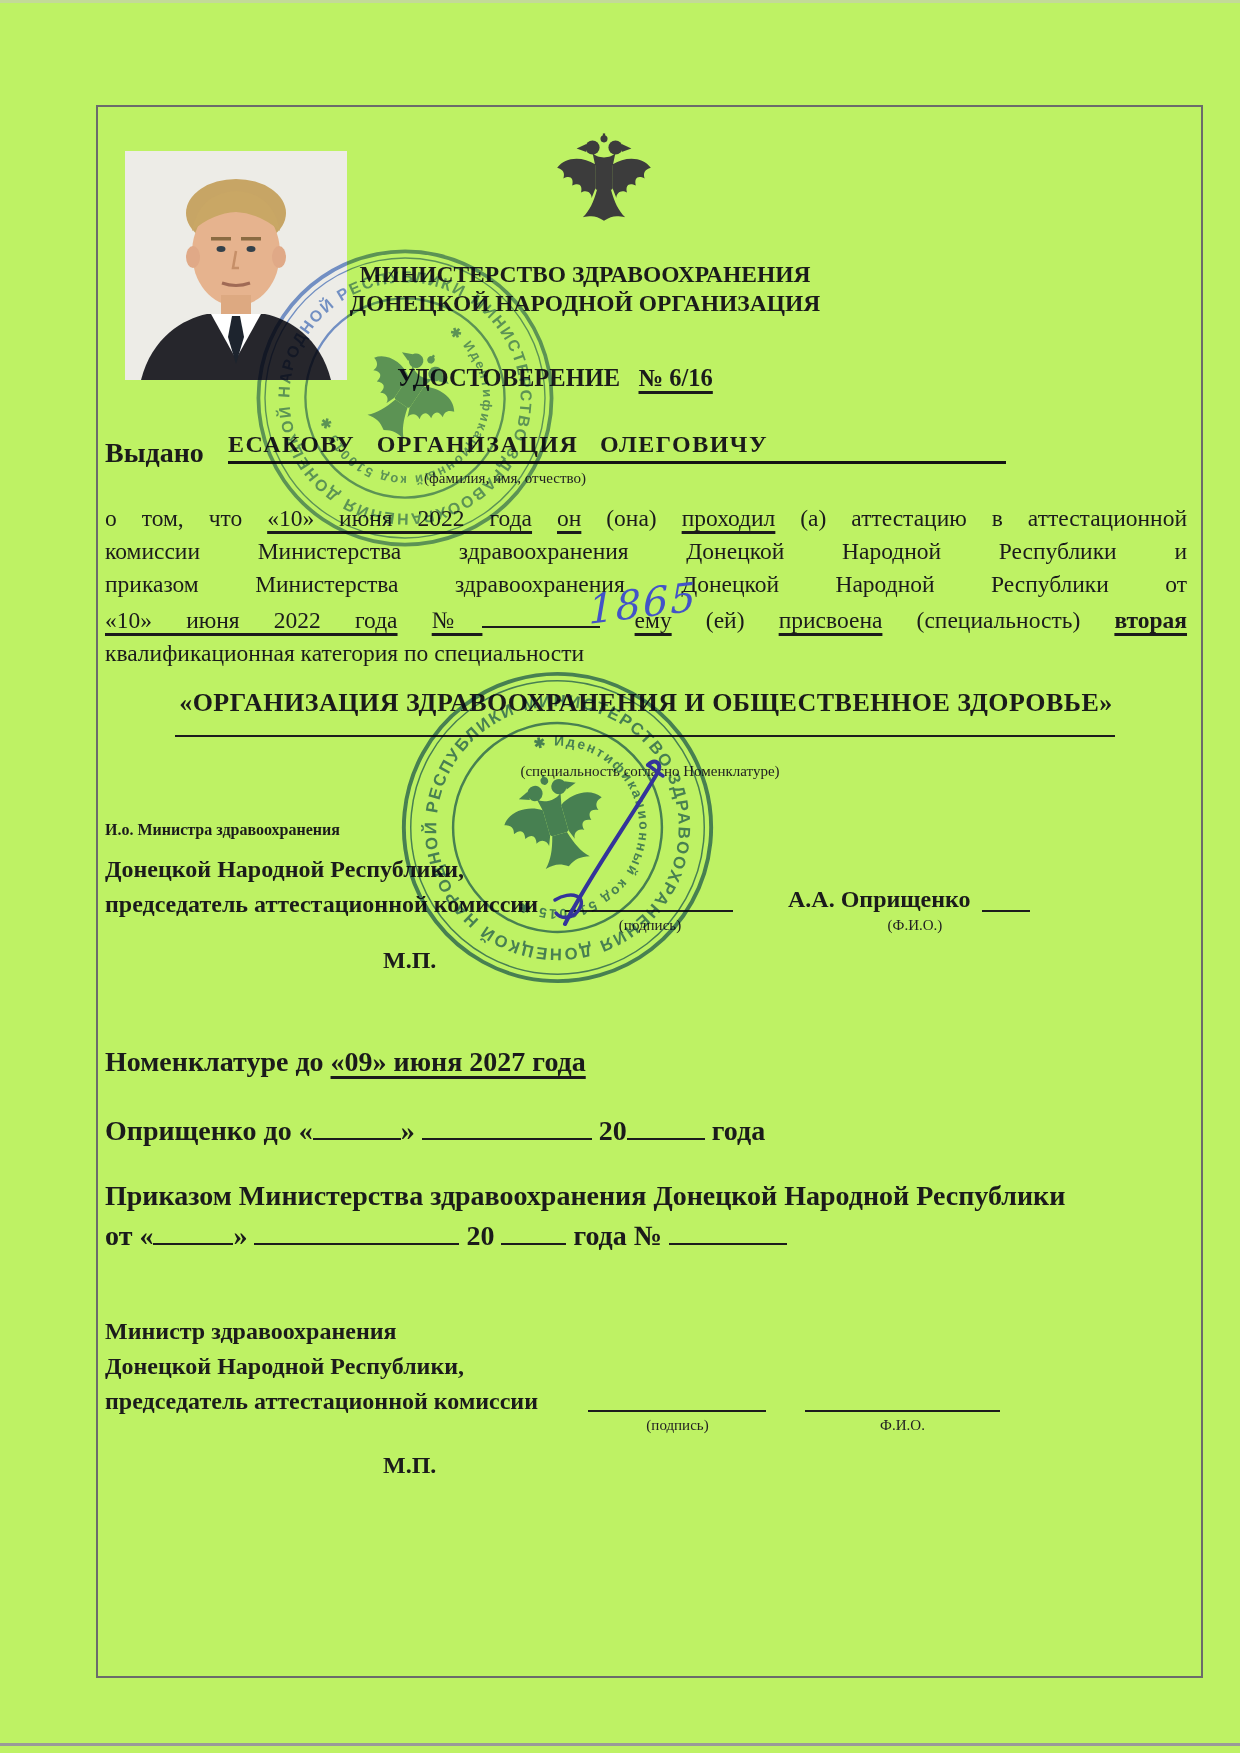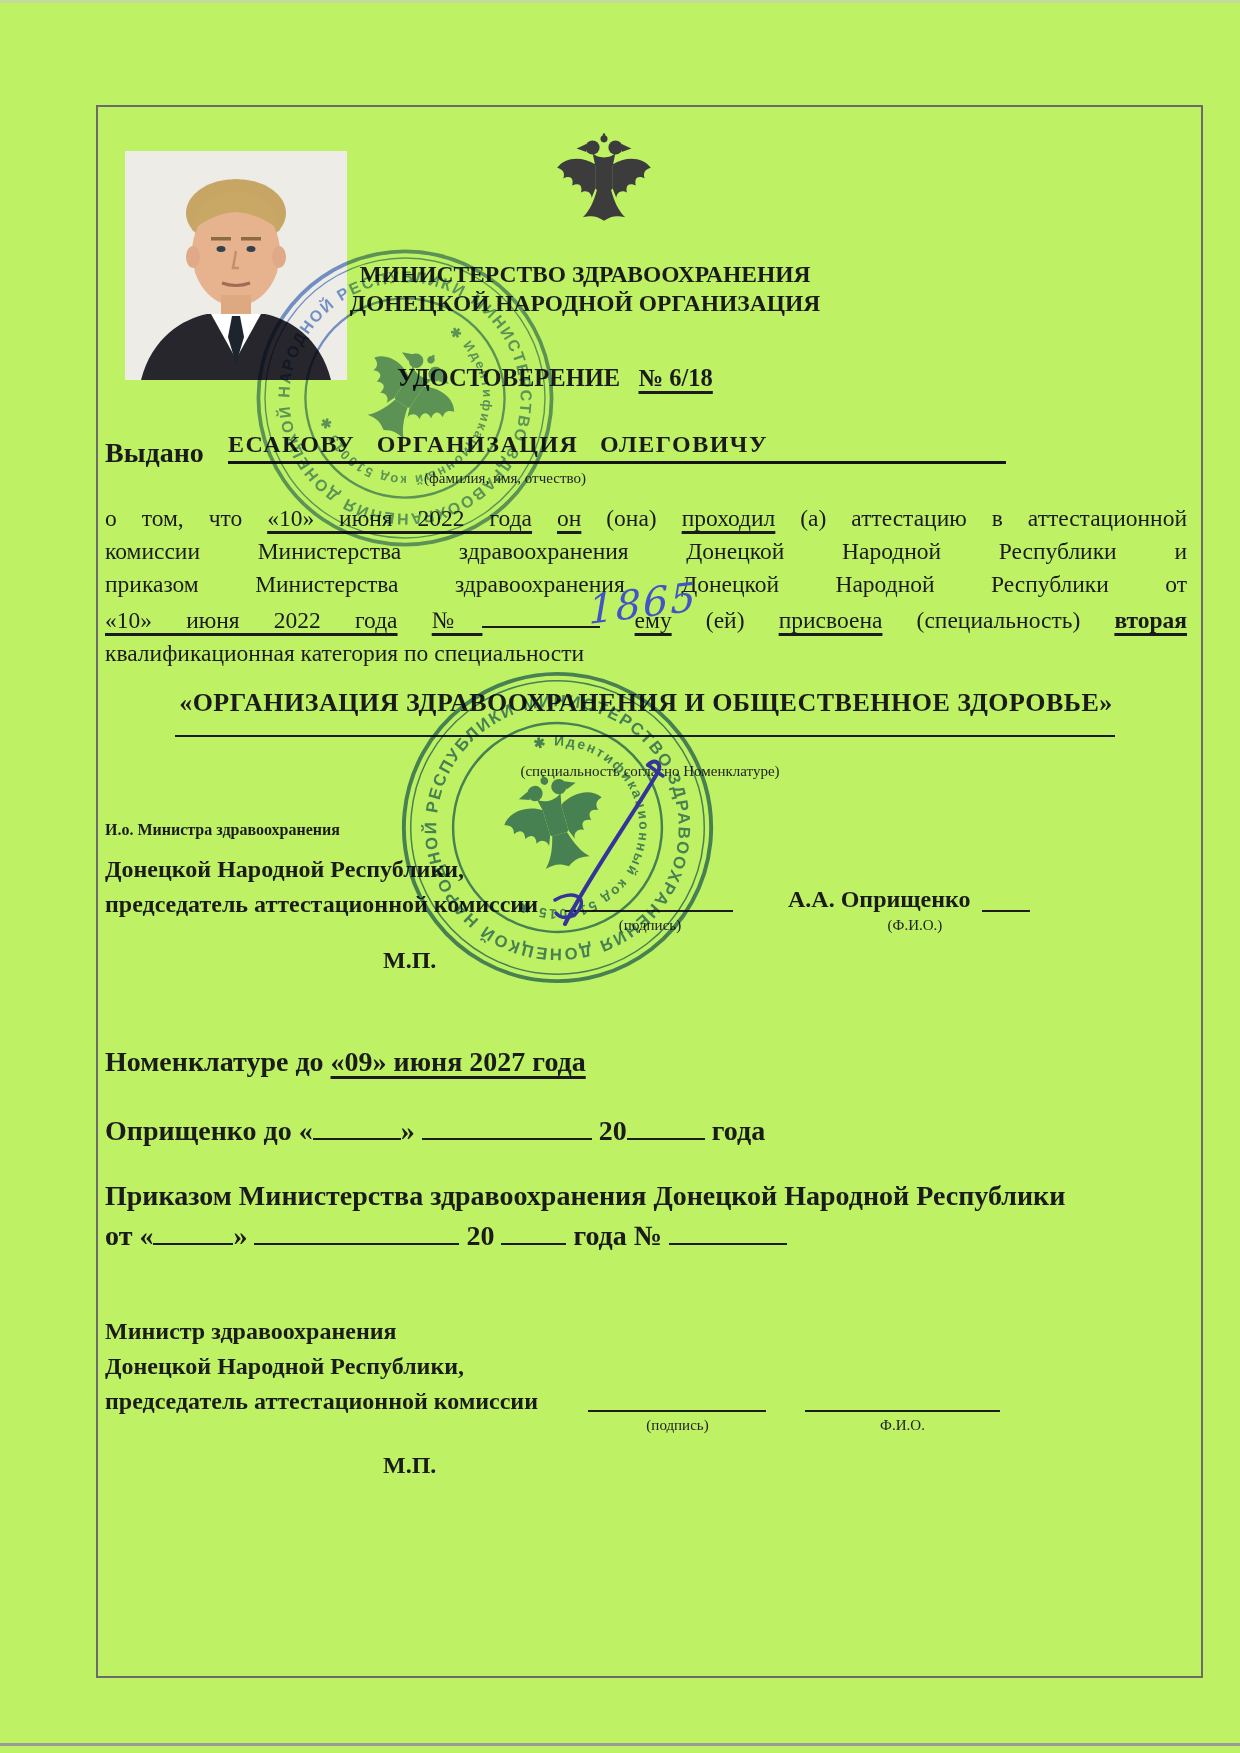--- a/index.html
+++ b/index.html
@@ -79,21 +79,21 @@
   </svg>
 
   <div class="abs center bold" style="left:330px;top:260px;width:510px;font-size:23.5px;line-height:29px;">
     <div>МИНИСТЕРСТВО ЗДРАВООХРАНЕНИЯ</div>
     <div>ДОНЕЦКОЙ НАРОДНОЙ ОРГАНИЗАЦИЯ</div>
   </div>
 
   <div class="abs center bold" style="left:330px;top:364px;width:450px;font-size:24.5px;">
     <span>УДОСТОВЕРЕНИЕ</span>
     <span>&nbsp;</span>
-    <span class="u">№ 6/18</span>
+    <span class="u">№ 6/16</span>
   </div>
 
   <div class="abs bold label24" style="left:105px;top:437px;">Выдано</div>
   <div class="abs" style="left:228px;top:431px;width:778px;border-bottom:3px solid #141414;padding-bottom:3px;">
     <span class="name">ЕСАКОВУ ОРГАНИЗАЦИЯ ОЛЕГОВИЧУ</span>
   </div>
   <div class="abs center cap" style="left:355px;top:470px;width:300px;">(фамилия, имя, отчество)</div>
 
   <div class="abs body-text jline" style="left:105px;top:503px;width:1082px;">
     <span>о том, что </span><span class="u">«10» июня 2022 года</span><span> </span><span class="u">он</span><span> (она) </span><span class="u">проходил</span><span> (а) аттестацию в аттестационной</span>

